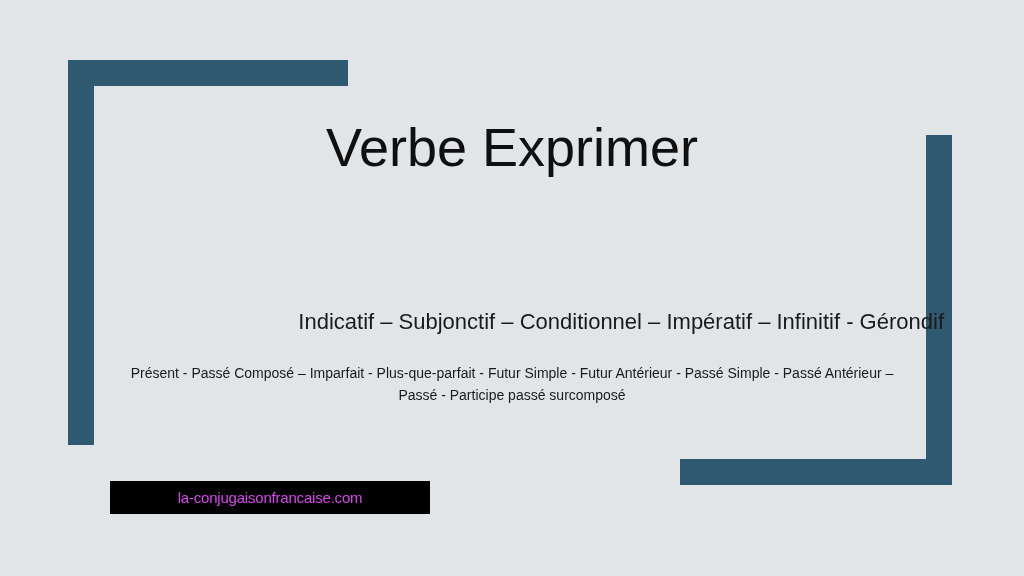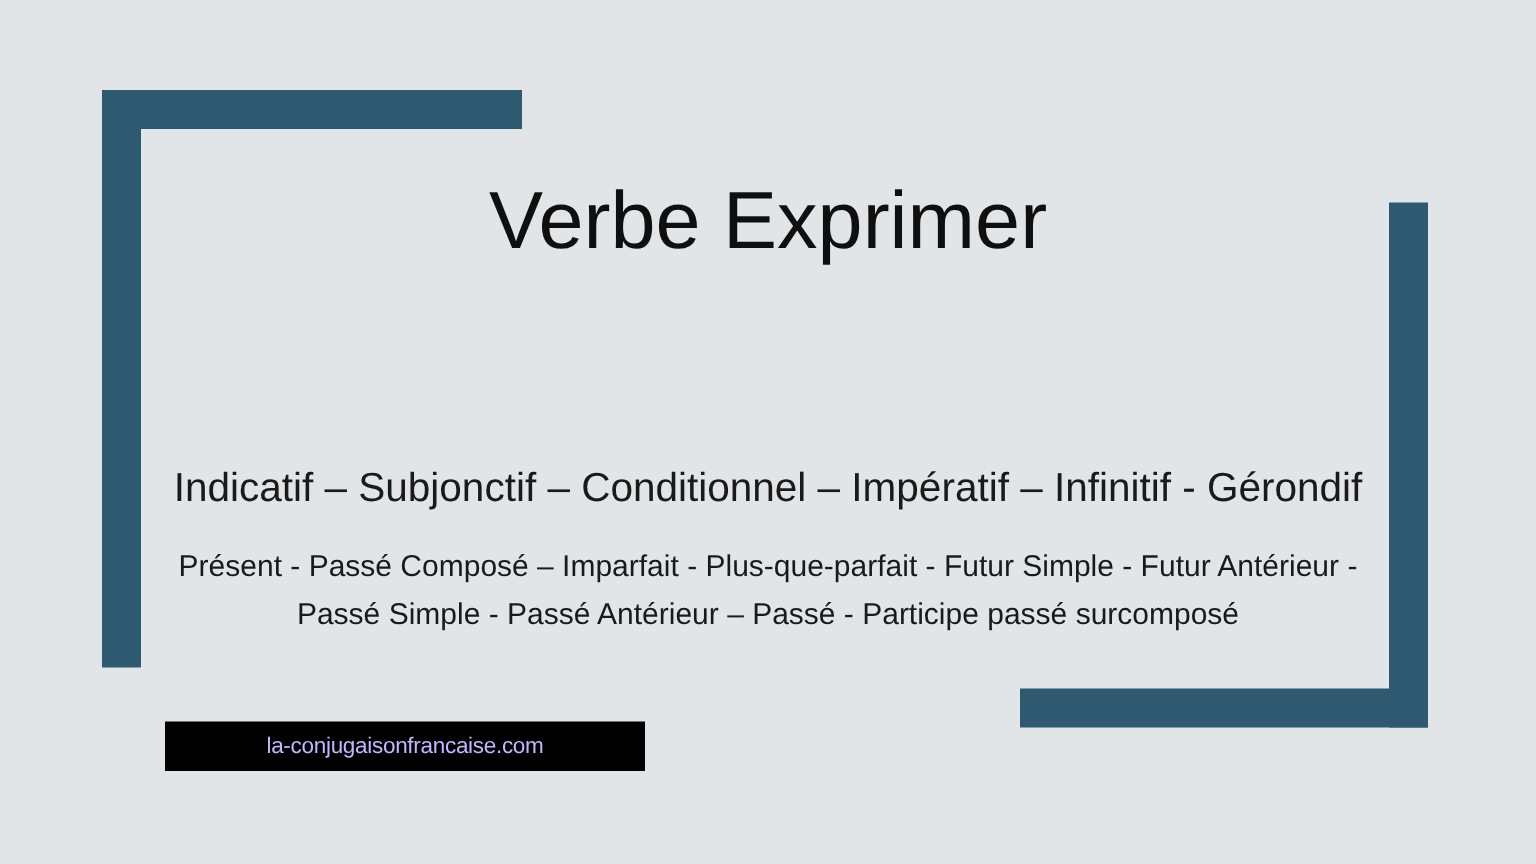--- a/index.html
+++ b/index.html
@@ -76,47 +76,47 @@
     font-weight: 400;
     color: #1a1a1a;
     line-height: 1.32;
   }
 
   .modes {
     position: absolute;
     top: 308px;
     left: 80px;
     width: 864px;
-    text-align: center;
-    font-size: 27px;
+    text-align: right;
+    font-size: 22px;
     font-weight: 400;
     color: #1a1a1a;
     line-height: 1.3;
   }
 
   .tenses {
     position: absolute;
     top: 362px;
     left: 110px;
     width: 804px;
     text-align: center;
-    font-size: 20px;
+    font-size: 14px;
     font-weight: 400;
     color: #1a1a1a;
     line-height: 1.6;
   }
 
   .url-badge {
     position: absolute;
     left: 110px;
     top: 481px;
     width: 320px;
     height: 33px;
     background: #000000;
-    color: #c4b5fd;
+    color: #d946ef;
     font-size: 15px;
     display: flex;
     align-items: center;
     justify-content: center;
     letter-spacing: -0.2px;
   }
 </style>
 </head>
 <body>
 

